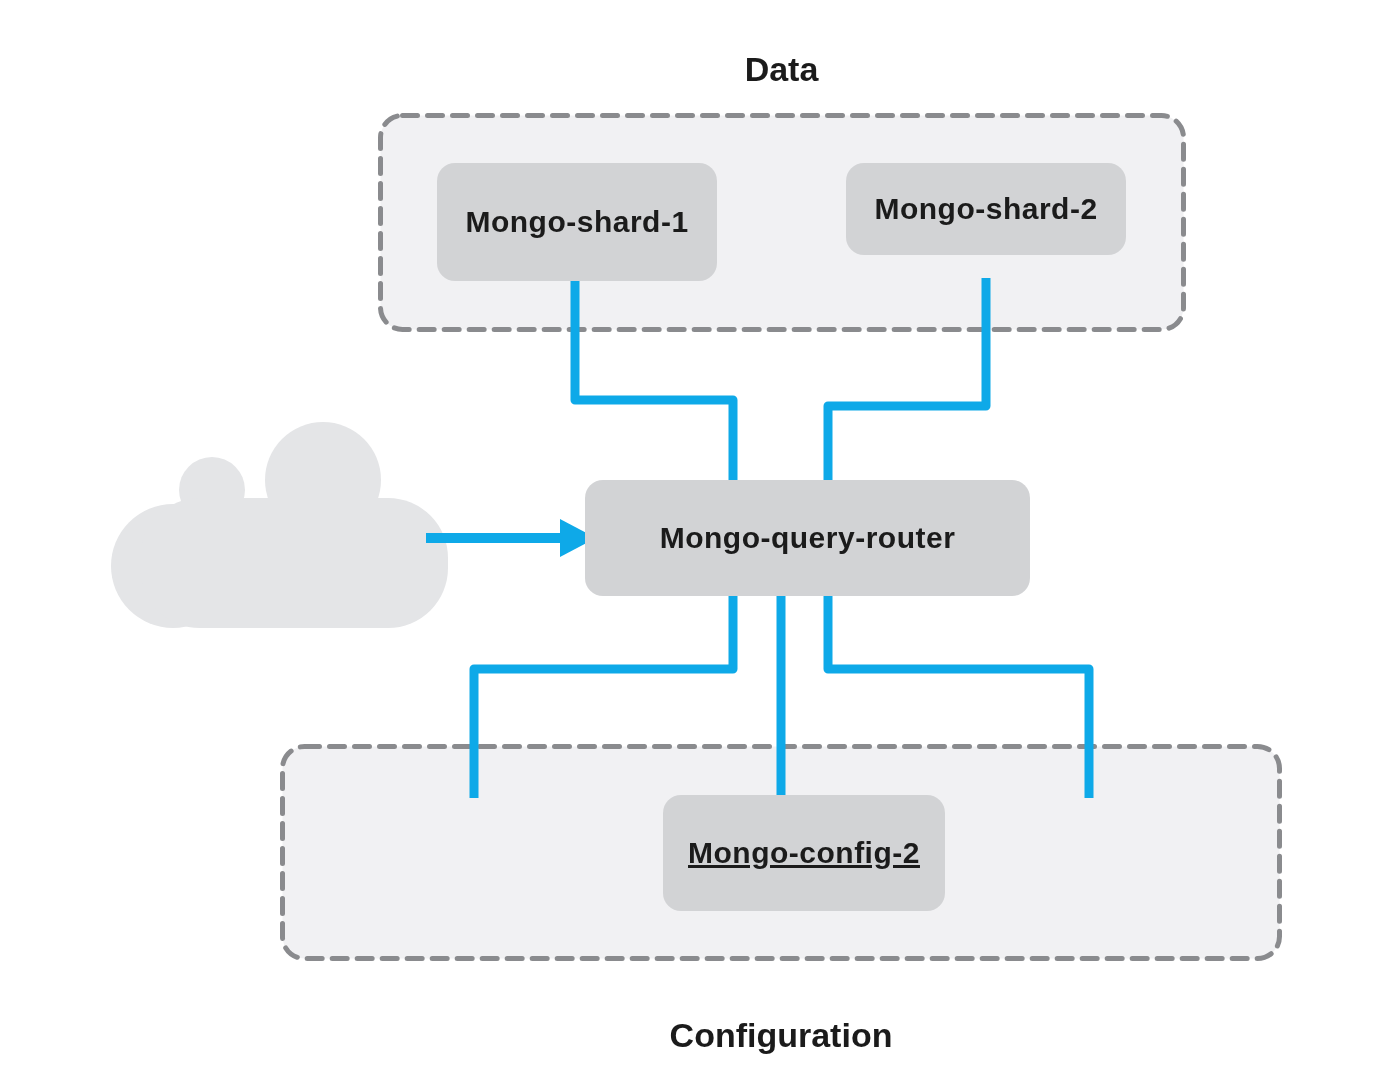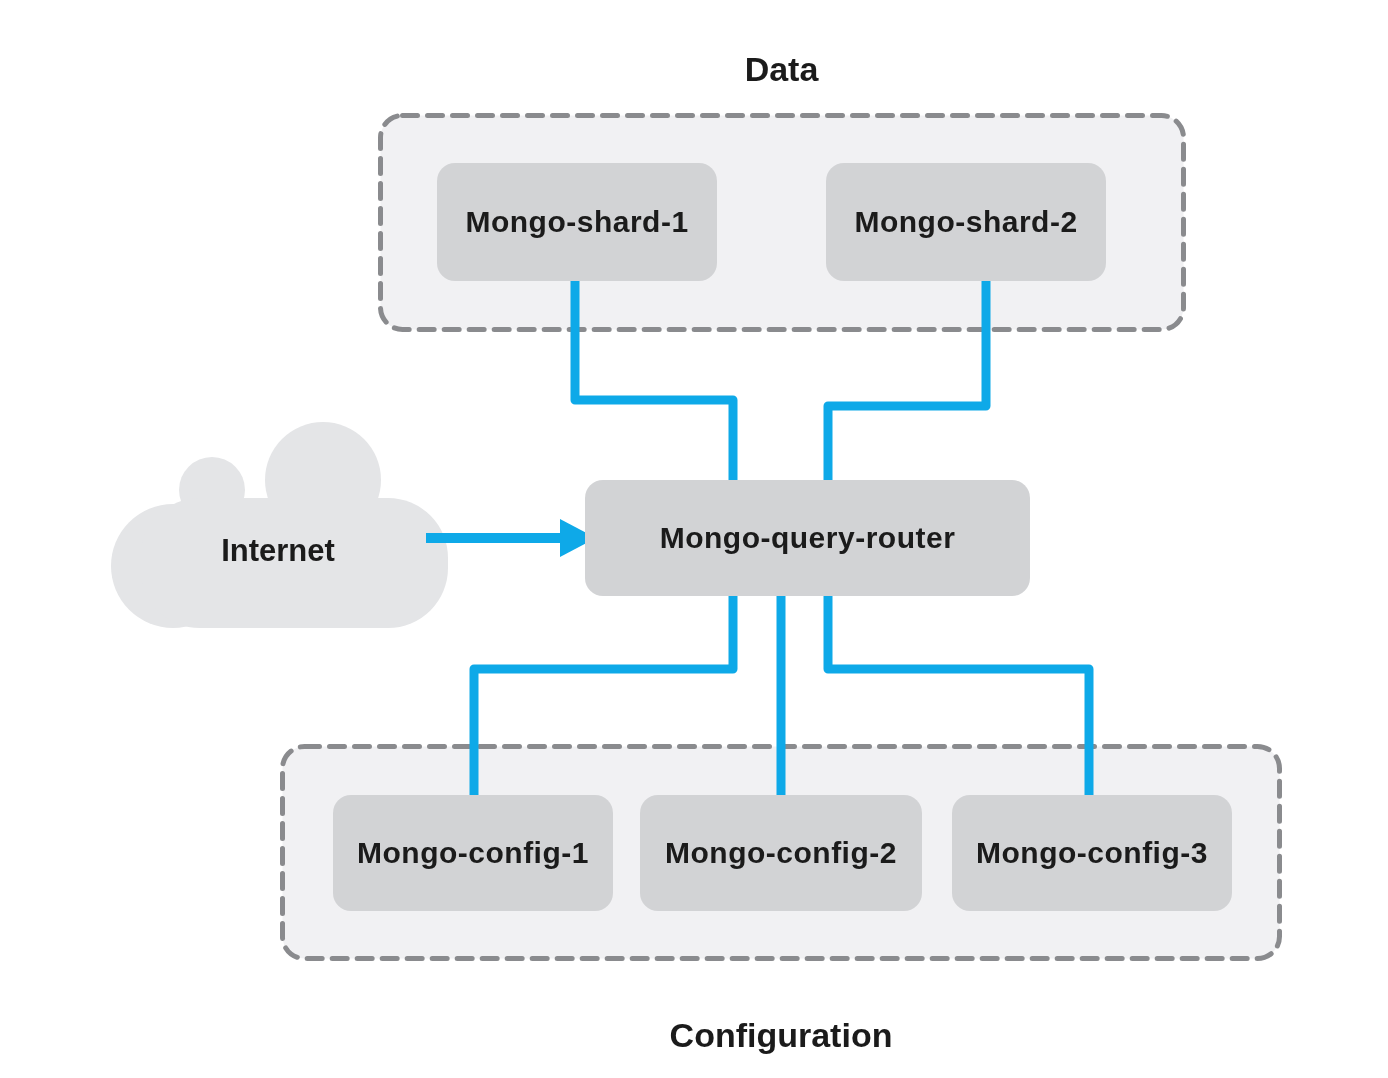--- a/index.html
+++ b/index.html
@@ -71,24 +71,24 @@
   }
   .cloud-label {
     position: absolute;
     text-align: center;
     font-weight: bold;
     font-size: 31px;
     color: var(--text, #1b1b1b);
   }
   
   #node-shard-1  { left: 437px; top: 163px; width: 280px; height: 118px; }
-  #node-shard-2  { left: 826px; top: 163px; width: 280px; height: 118px; }
+  #node-shard-2  { left: 846px; top: 163px; width: 280px; height: 92px; }
   #node-router   { left: 585px; top: 480px; width: 445px; height: 116px; }
   #node-config-1 { left: 333px; top: 795px; width: 280px; height: 116px; }
-  #node-config-2 { left: 640px; top: 795px; width: 282px; height: 116px; }
+  #node-config-2 { left: 663px; top: 795px; width: 282px; height: 116px; text-decoration: underline; }
   #node-config-3 { left: 952px; top: 795px; width: 280px; height: 116px; }
   #title-data    { left: 380px; top: 50px;  width: 803px; }
   #title-config  { left: 282px; top: 1016px; width: 998px; }
   #label-internet{ left: 128px; top: 533px; width: 300px; }
 </style>
 </head>
 <body>
 
 <div id="canvas">
 
@@ -113,34 +113,27 @@
 
     <g>
       <path class="arrow-shaft" d="M426 538 H562"></path>
       <polygon class="arrow-head" points="560,519 596,538 560,557"></polygon>
     </g>
   </svg>
 
   <div class="group-title" id="title-data">Data</div>
   <div class="group-title" id="title-config">Configuration</div>
 
-  <div class="cloud-label" id="label-internet">Internet</div>
 
   <div class="node" id="node-shard-1">
     <span>Mongo-shard-1</span>
   </div>
   <div class="node" id="node-shard-2">
     <span>Mongo-shard-2</span>
   </div>
   <div class="node" id="node-router">
     <span>Mongo-query-router</span>
   </div>
-  <div class="node" id="node-config-1">
-    <span>Mongo-config-1</span>
-  </div>
   <div class="node" id="node-config-2">
     <span>Mongo-config-2</span>
-  </div>
-  <div class="node" id="node-config-3">
-    <span>Mongo-config-3</span>
   </div>
 
 </div>
 
 </body></html>

